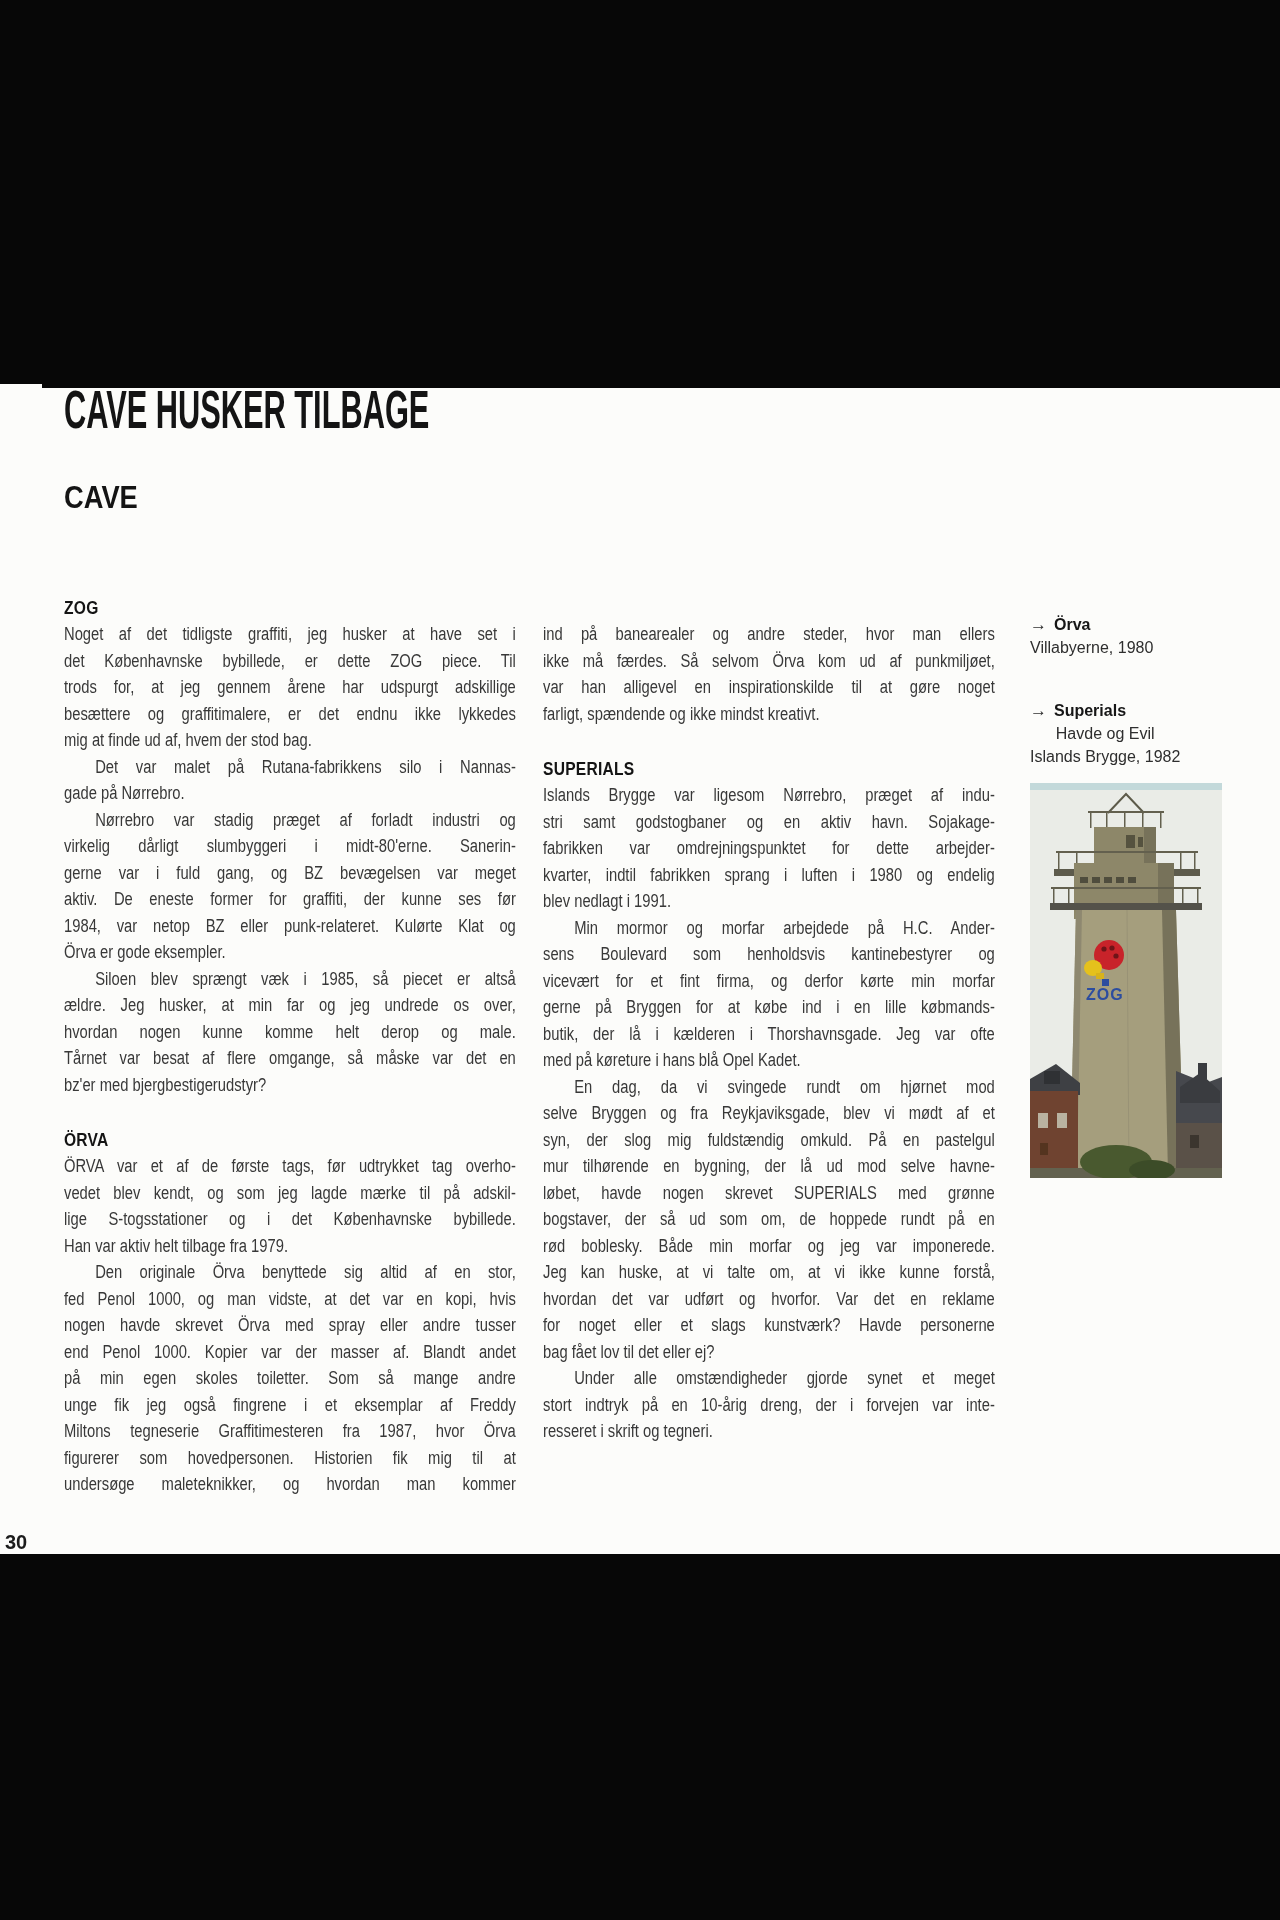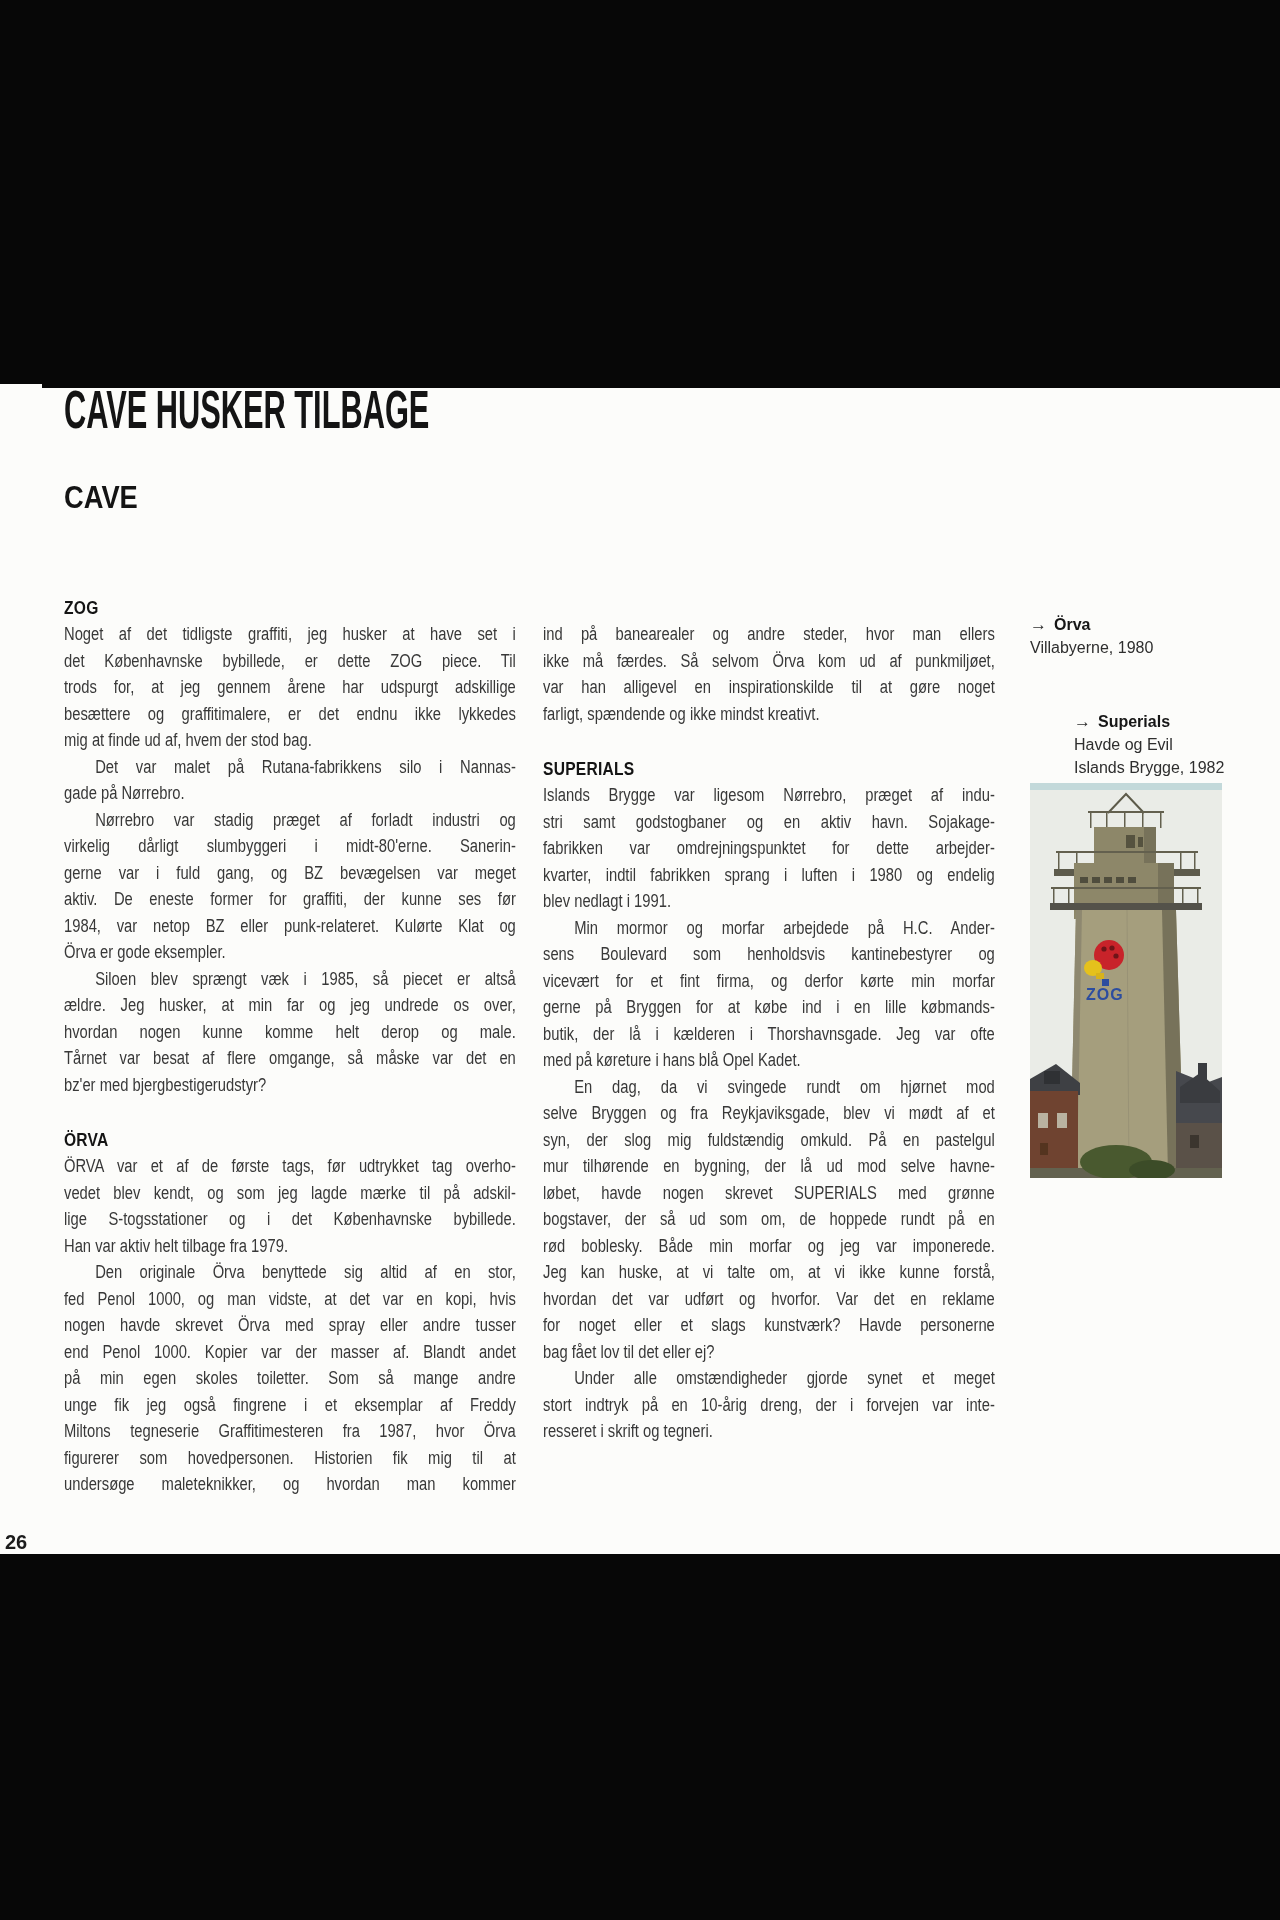--- a/index.html
+++ b/index.html
@@ -40,25 +40,25 @@
   }
   .para{margin:0;}
   .col-heading + .para{margin-top:0;}
   .para + .col-heading, .para + .para + .col-heading{margin-top:28px;}
   .jline{text-align:justify;min-height:26.5px;}
   .jline.stretch{text-align-last:justify;}
   .jline.indent{padding-left:38px;}
   .sidebar{position:absolute;left:1030px;top:0;width:210px;height:1166px;}
   .cap{position:absolute;left:0;font-size:16px;line-height:23px;color:#2e2e2e;}
   .cap-0{top:225px;}
-  .cap-1{top:322px;margin-left:44px;}
+  .cap-1{top:311px;}
   .cap-2{top:808px;}
   .cap-title{font-weight:bold;color:#161616;}
   .cap-arrow{font-weight:normal;margin-right:7px;font-size:17px;color:#2e2e2e;}
-  .cap-line{font-weight:normal;}
+  .cap-line{font-weight:normal;text-align:center;}
   .photo{position:absolute;left:0;top:395px;width:192px;height:395px;margin:0;}
   .photo svg{display:block;}
   .pageno{
     position:absolute;top:1144px;left:5px;
     font-size:20px;line-height:20px;font-weight:bold;color:#1c1c1c;
   }
 </style>
 </head>
 <body>
 
@@ -238,17 +238,17 @@
           <div class="cap-title"><span class="cap-arrow">→</span><span>Örva</span></div>
           <div class="cap-line">Villabyerne, 1980</div>
         </div>
         <div class="cap cap-1">
           <div class="cap-title"><span class="cap-arrow">→</span><span>Superials</span></div>
           <div class="cap-line">Havde og Evil</div>
           <div class="cap-line">Islands Brygge, 1982</div>
         </div>
       </aside>
 
-    <div class="pageno">26</div>
+    <div class="pageno">30</div>
   </div>
 
   <div class="bar bar-bottom"></div>
 </div>
 
 </body></html>

